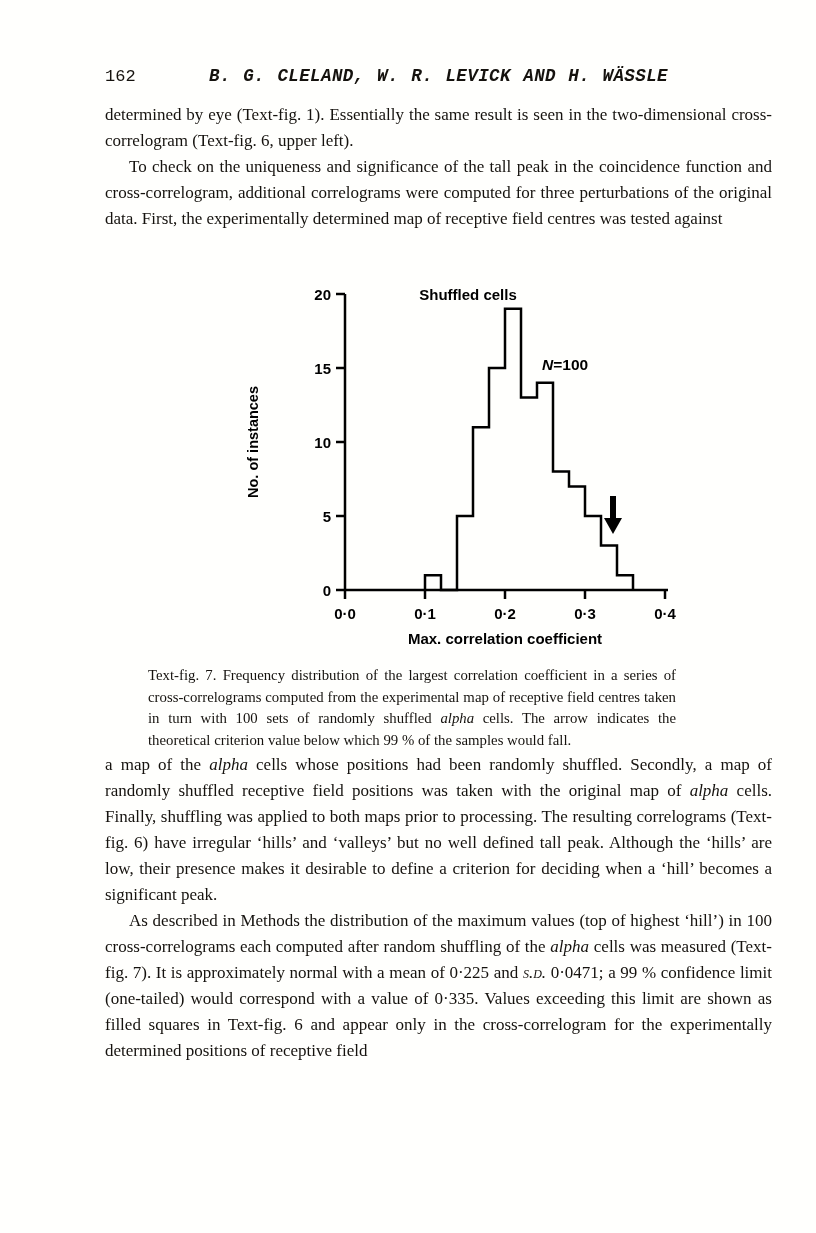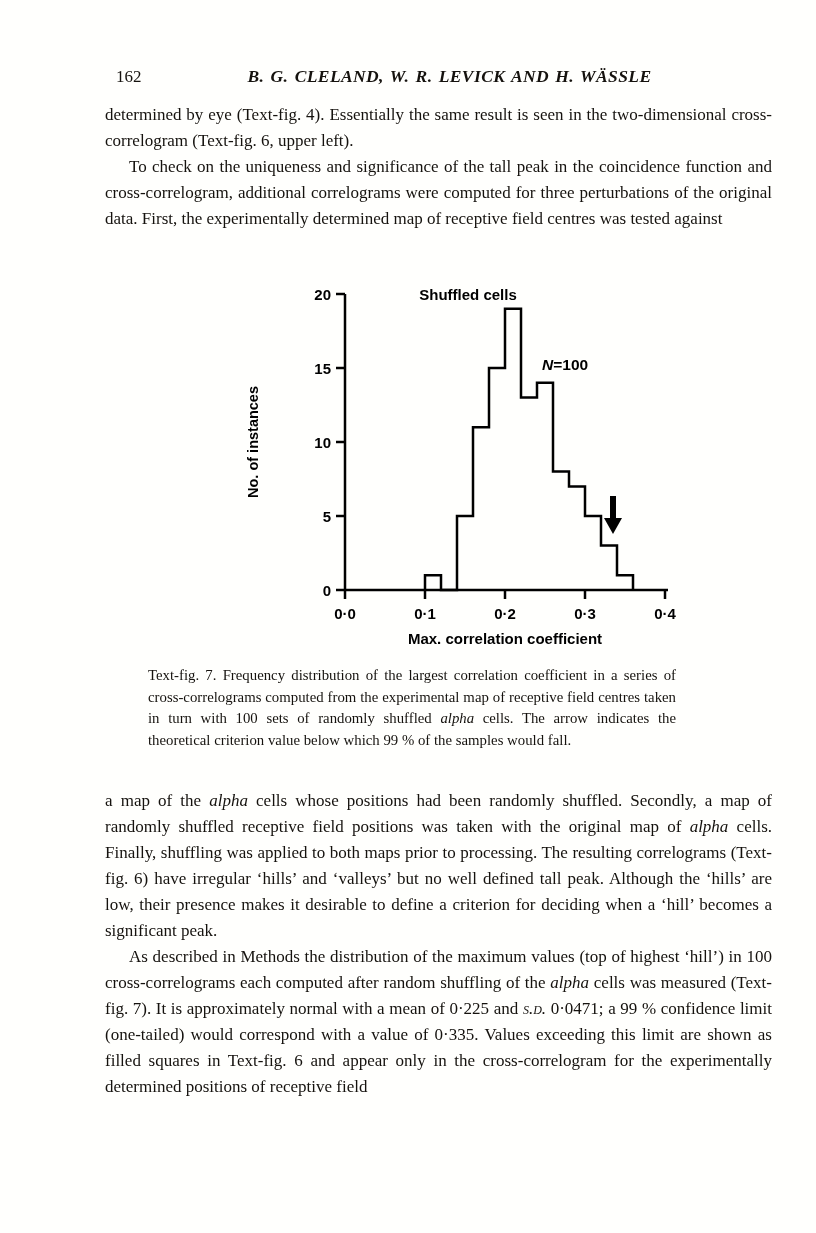--- a/index.html
+++ b/index.html
@@ -1,47 +1,47 @@
 <!DOCTYPE html>
 <html><head>
 <meta charset="utf-8">
 <style>
   html,body{margin:0;padding:0;}
   body{background:#ffffff;}
   .page{position:relative;width:816px;height:1233px;background:#fffffd;color:#15120e;
         font-family:"Liberation Serif",serif;overflow:hidden;}
-  .page-header{position:absolute;top:66px;left:116px;width:667px;height:24px;}
+  .page-header{position:absolute;top:66px;left:105px;width:667px;height:24px;font-family:Liberation Mono, monospace;}
   .page-number{position:absolute;left:0;top:1px;font-size:17px;}
   .running-head{display:block;text-align:center;font-size:17.5px;font-weight:bold;
                 font-style:italic;letter-spacing:0.4px;word-spacing:1.5px;}
   .body-text{position:absolute;left:105px;width:667px;font-size:17px;line-height:26px;
              text-align:justify;}
   .body-text.top{top:102px;}
-  .body-text.bottom{top:788px;}
+  .body-text.bottom{top:752px;}
   .para{margin:0;}
   .para.indent{text-indent:24px;}
   .it{font-style:italic;}
   .sc{font-variant:small-caps;font-style:italic;}
   .figure{position:absolute;top:278px;left:230px;width:470px;height:372px;margin:0;}
   .caption{position:absolute;top:655px;left:148px;width:528px;font-size:14.8px;
            line-height:21.6px;text-align:justify;margin-top:10px;}
   svg{font-family:"Liberation Sans",sans-serif;}
 </style>
 </head>
 <body>
 
 <div class="page">
 
   <header class="page-header">
     <span class="page-number">162</span>
     <span class="running-head">B. G. CLELAND, W. R. LEVICK AND H. WÄSSLE</span>
   </header>
 
   <section class="body-text top">
-      <p class="para"><span>determined by eye (Text-fig. 4). Essentially the same result is seen in the two-dimensional cross-correlogram (Text-fig. 6, upper left).</span></p>
+      <p class="para"><span>determined by eye (Text-fig. 1). Essentially the same result is seen in the two-dimensional cross-correlogram (Text-fig. 6, upper left).</span></p>
       <p class="para indent"><span>To check on the uniqueness and significance of the tall peak in the coincidence function and cross-correlogram, additional correlograms were computed for three perturbations of the original data. First, the experimentally determined map of receptive field centres was tested against</span></p>
     </section>
 
   <figure class="figure">
     <svg width="470" height="372" viewBox="0 0 470 372">
         <line x1="115" y1="313" x2="115" y2="16" stroke="#000" stroke-width="2.5"></line>
         <line x1="114" y1="312" x2="438" y2="312" stroke="#000" stroke-width="2.5"></line>
         <line x1="106" y1="312" x2="115" y2="312" stroke="#000" stroke-width="2.5"></line>
         <text x="101" y="317.5" text-anchor="end" font-size="15" font-weight="bold">0</text>
         <line x1="106" y1="238" x2="115" y2="238" stroke="#000" stroke-width="2.5"></line>

